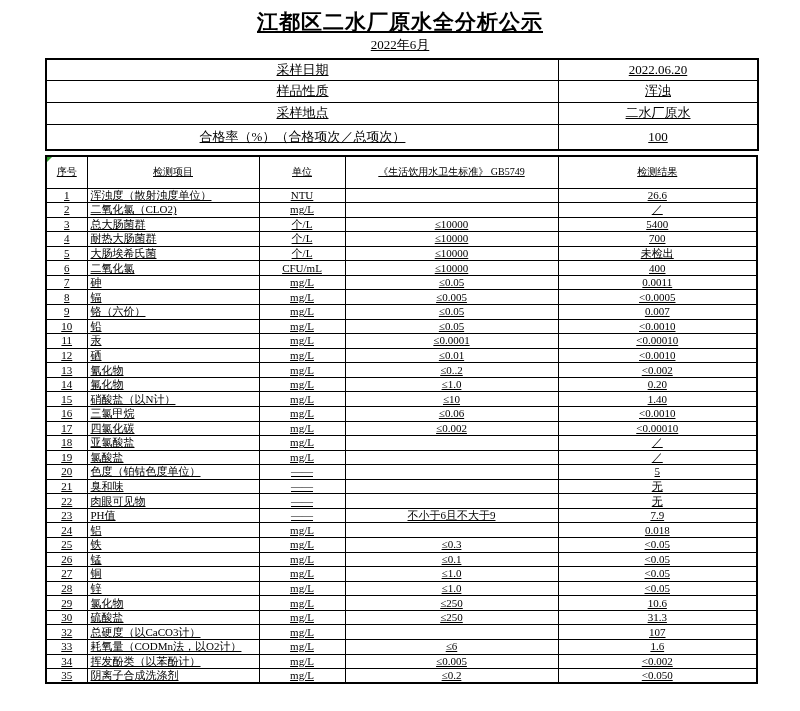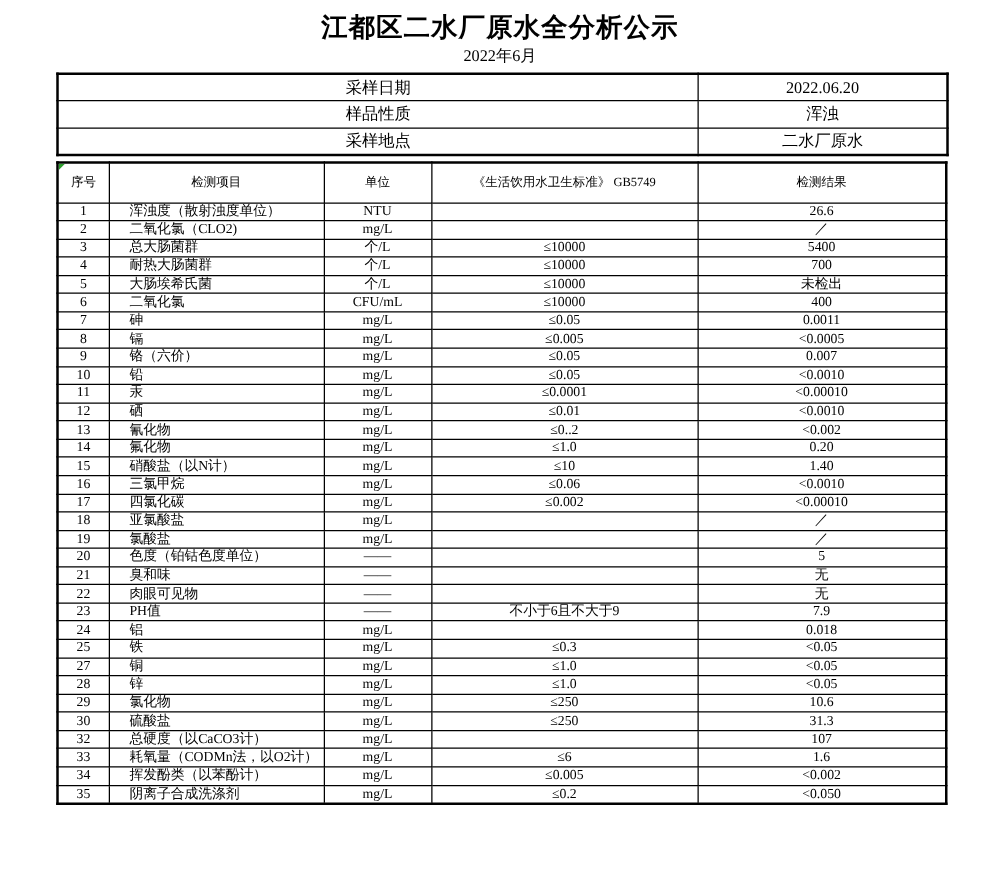--- a/index.html
+++ b/index.html
@@ -2,21 +2,21 @@
 <html><head>
 <meta charset="utf-8">
 <style>
   html, body { margin:0; padding:0; }
   body {
     width:800px; height:711px;
     background:#ffffff; color:#000;
     font-family:"Liberation Serif", serif;
     overflow:hidden;
   }
-  .page { position:relative; width:800px; height:711px; }
+  .page { position:relative; width:800px; height:711px;text-decoration:underline; }
 
   .title {
     padding-top:8px;
     text-align:center;
     font-family:"Liberation Sans", sans-serif;
     font-weight:bold;
     font-size:21px;
     letter-spacing:1px;
   }
   .subtitle {
@@ -69,21 +69,21 @@
     width:0; height:0;
     border-top:5px solid #2e9e2e;
     border-right:5px solid transparent;
   }
   .main-table tr.data { height:14.57px; }
   .main-table td {
     font-size:11px;
     line-height:1;
     text-align:center;
   }
-  .main-table td.c1 { text-align:left; padding-left:16px; }
+  .main-table td.c1 { text-align:left; padding-left:3px; }
   col.w0 { width:41px; }
   col.w1 { width:172px; }
   col.w2 { width:86px; }
   col.w3 { width:213px; }
   col.w4 { width:199px; }
 </style>
 </head>
 <body>
 
 <div class="page">
@@ -97,20 +97,24 @@
       <td class="il">采样日期</td>
       <td class="iv">2022.06.20</td>
     </tr>
     <tr>
       <td class="il">样品性质</td>
       <td class="iv">浑浊</td>
     </tr>
     <tr>
       <td class="il">采样地点</td>
       <td class="iv">二水厂原水</td>
+    </tr>
+    <tr>
+      <td class="il">合格率（%）（合格项次／总项次）</td>
+      <td class="iv">100</td>
     </tr>
   </tbody>
     </table>
 
   <table class="main-table">
     <colgroup>
       <col class="w0">
         <col class="w1">
         <col class="w2">
         <col class="w3">
@@ -295,20 +299,27 @@
           <td class="c4">0.018</td>
         </tr>
         <tr class="data">
           <td class="c0">25</td>
           <td class="c1">铁</td>
           <td class="c2">mg/L</td>
           <td class="c3">≤0.3</td>
           <td class="c4">&lt;0.05</td>
         </tr>
         <tr class="data">
+          <td class="c0">26</td>
+          <td class="c1">锰</td>
+          <td class="c2">mg/L</td>
+          <td class="c3">≤0.1</td>
+          <td class="c4">&lt;0.05</td>
+        </tr>
+        <tr class="data">
           <td class="c0">27</td>
           <td class="c1">铜</td>
           <td class="c2">mg/L</td>
           <td class="c3">≤1.0</td>
           <td class="c4">&lt;0.05</td>
         </tr>
         <tr class="data">
           <td class="c0">28</td>
           <td class="c1">锌</td>
           <td class="c2">mg/L</td>

